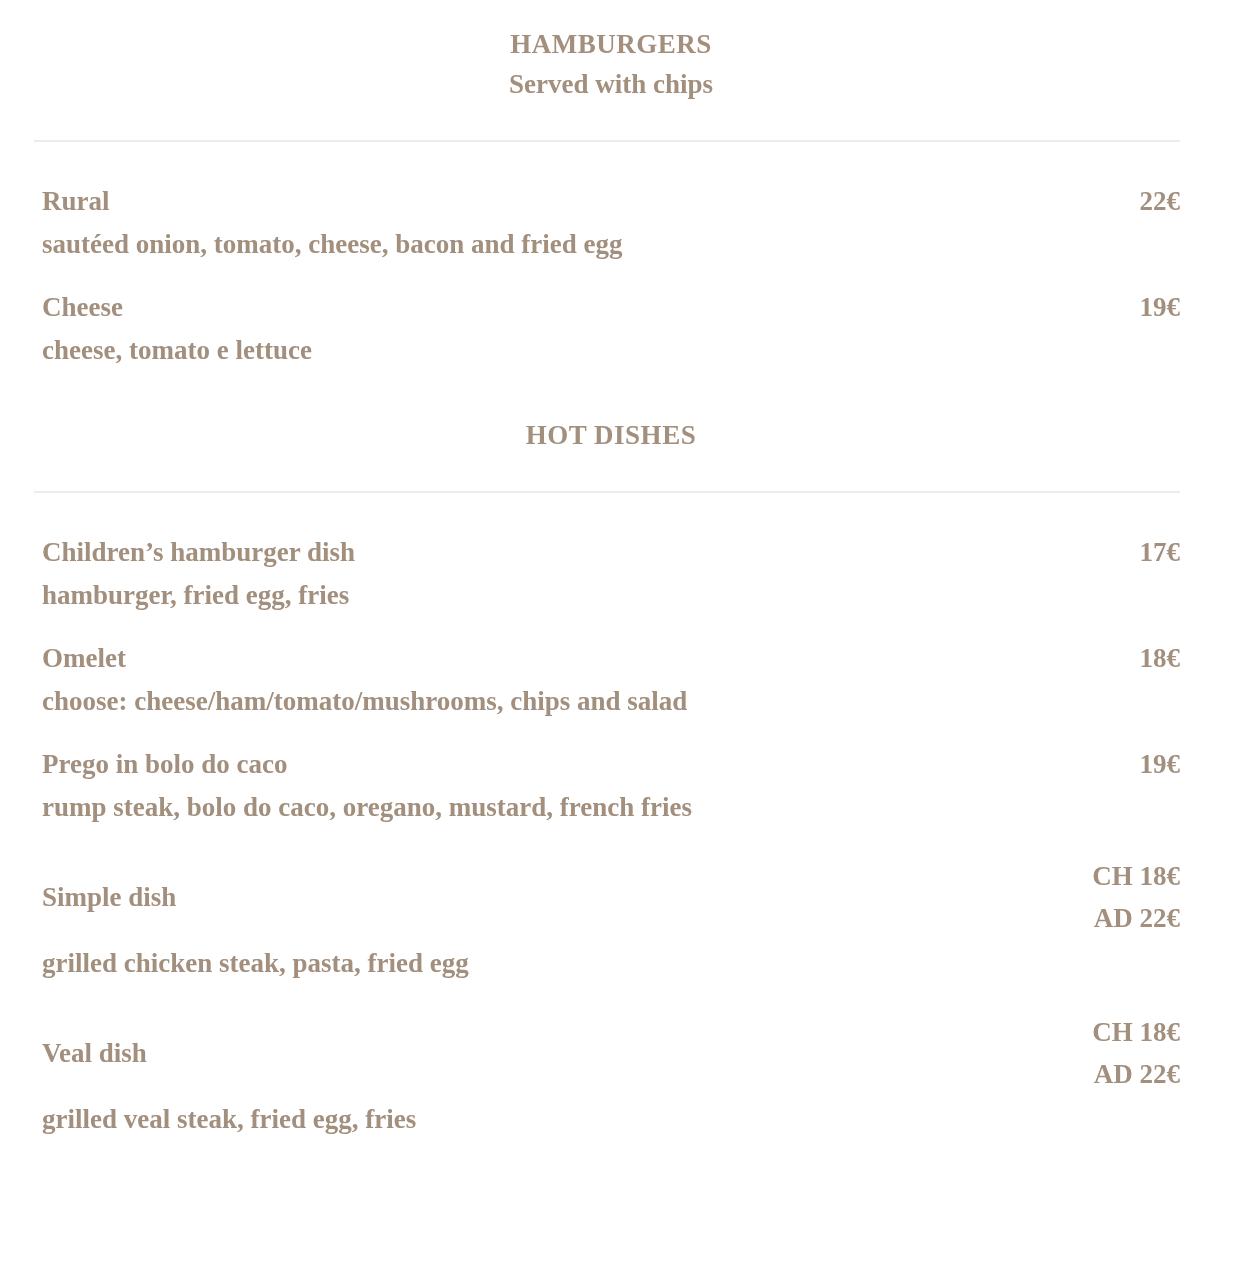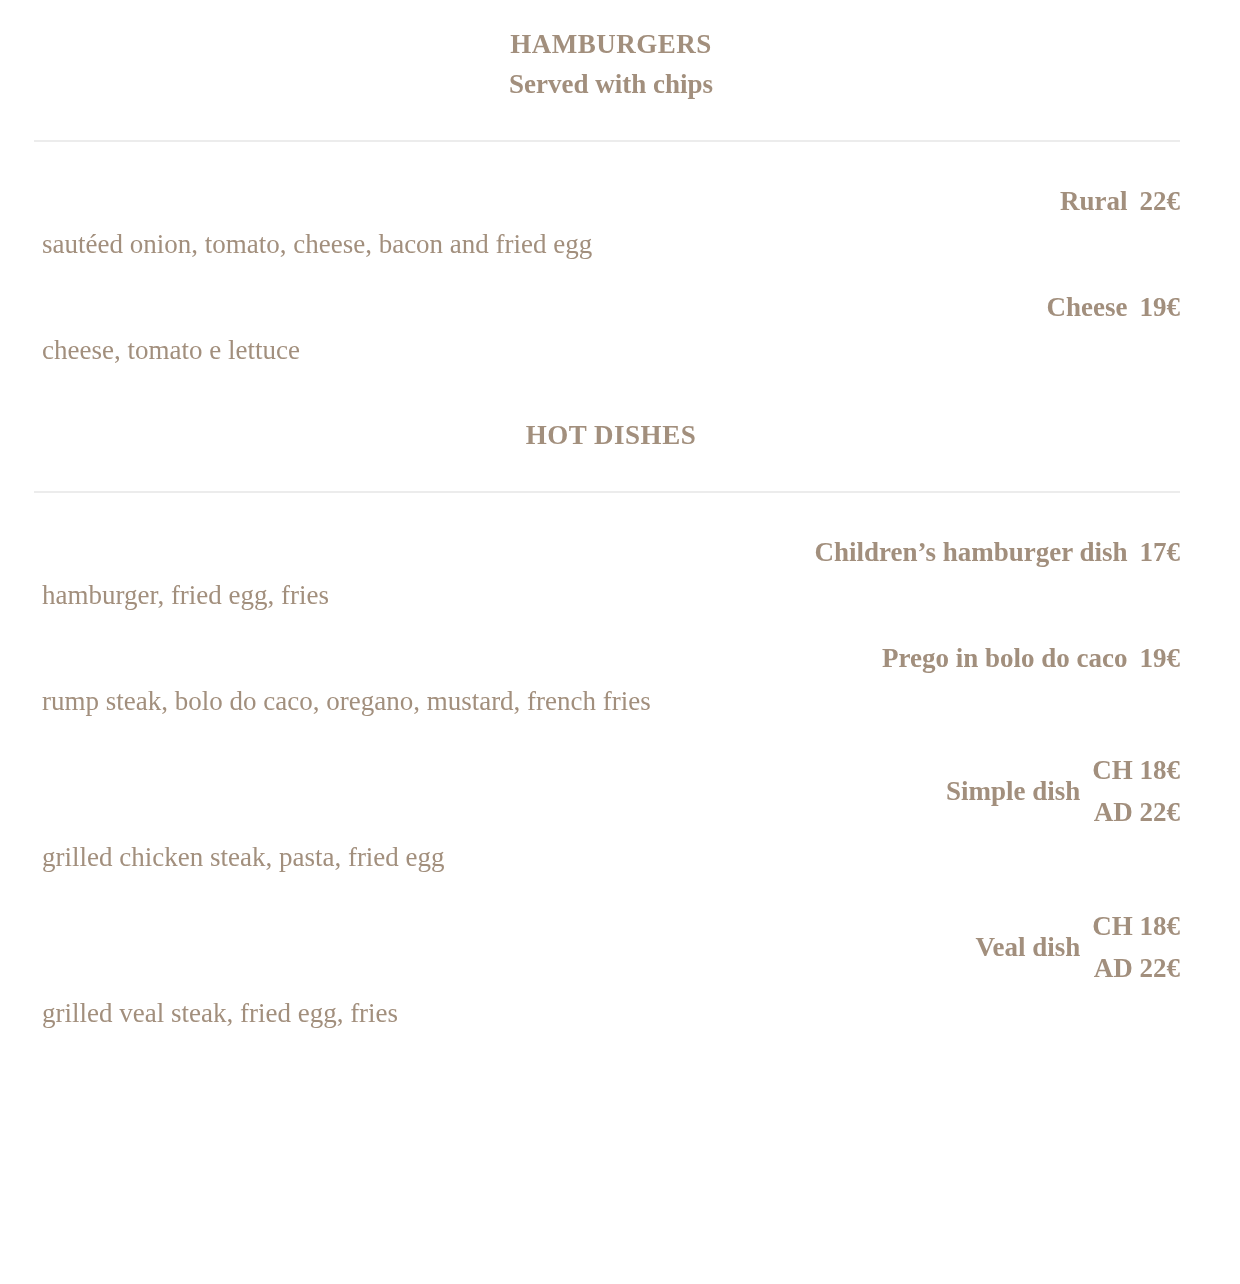--- a/index.html
+++ b/index.html
@@ -41,21 +41,21 @@
     border: none;
     border-top: 2px solid var(--divider);
     margin: 36px 0 0 -8px;
     width: calc(100% + 8px);
   }
   .items { margin: 0; }
   .item { margin-top: 32px; }
   .items > .item:first-child { margin-top: 44px; }
   .item-row {
     display: flex;
-    justify-content: flex-end;
+    justify-content: space-between;
     align-items: baseline;
     gap: 12px;
   }
   .item-row.multi {
     align-items: center;
   }
   .item-name {
     margin: 0;
     font-size: 27px;
     font-weight: bold;
@@ -71,21 +71,21 @@
     font-size: 27px;
     line-height: 42px;
     white-space: nowrap;
   }
   .price-label { font-weight: bold; }
   .price-value { font-weight: bold; }
   .item-desc {
     margin: 12px 0 0 0;
     font-size: 27px;
     line-height: 31px;
-    font-weight: normal;
+    font-weight: bold;
   }
   .item-row.multi + .item-desc { margin-top: 9px; }
   .section--hot { margin-top: 49px; }
 </style>
 </head>
 <body>
 
 <main class="menu">
 
   <section class="section">
@@ -124,20 +124,27 @@
     <div class="items">
 
       <article class="item">
         <div class="item-row">
           <h3 class="item-name">Children’s hamburger dish</h3>
           <span class="item-price">17€</span>
         </div>
         <p class="item-desc">hamburger, fried egg, fries</p>
       </article>
 
+      <article class="item">
+        <div class="item-row">
+          <h3 class="item-name">Omelet</h3>
+          <span class="item-price">18€</span>
+        </div>
+        <p class="item-desc">choose: cheese/ham/tomato/mushrooms, chips and salad</p>
+      </article>
 
       <article class="item">
         <div class="item-row">
           <h3 class="item-name">Prego in bolo do caco</h3>
           <span class="item-price">19€</span>
         </div>
         <p class="item-desc">rump steak, bolo do caco, oregano, mustard, french fries</p>
       </article>
 
       <article class="item">

